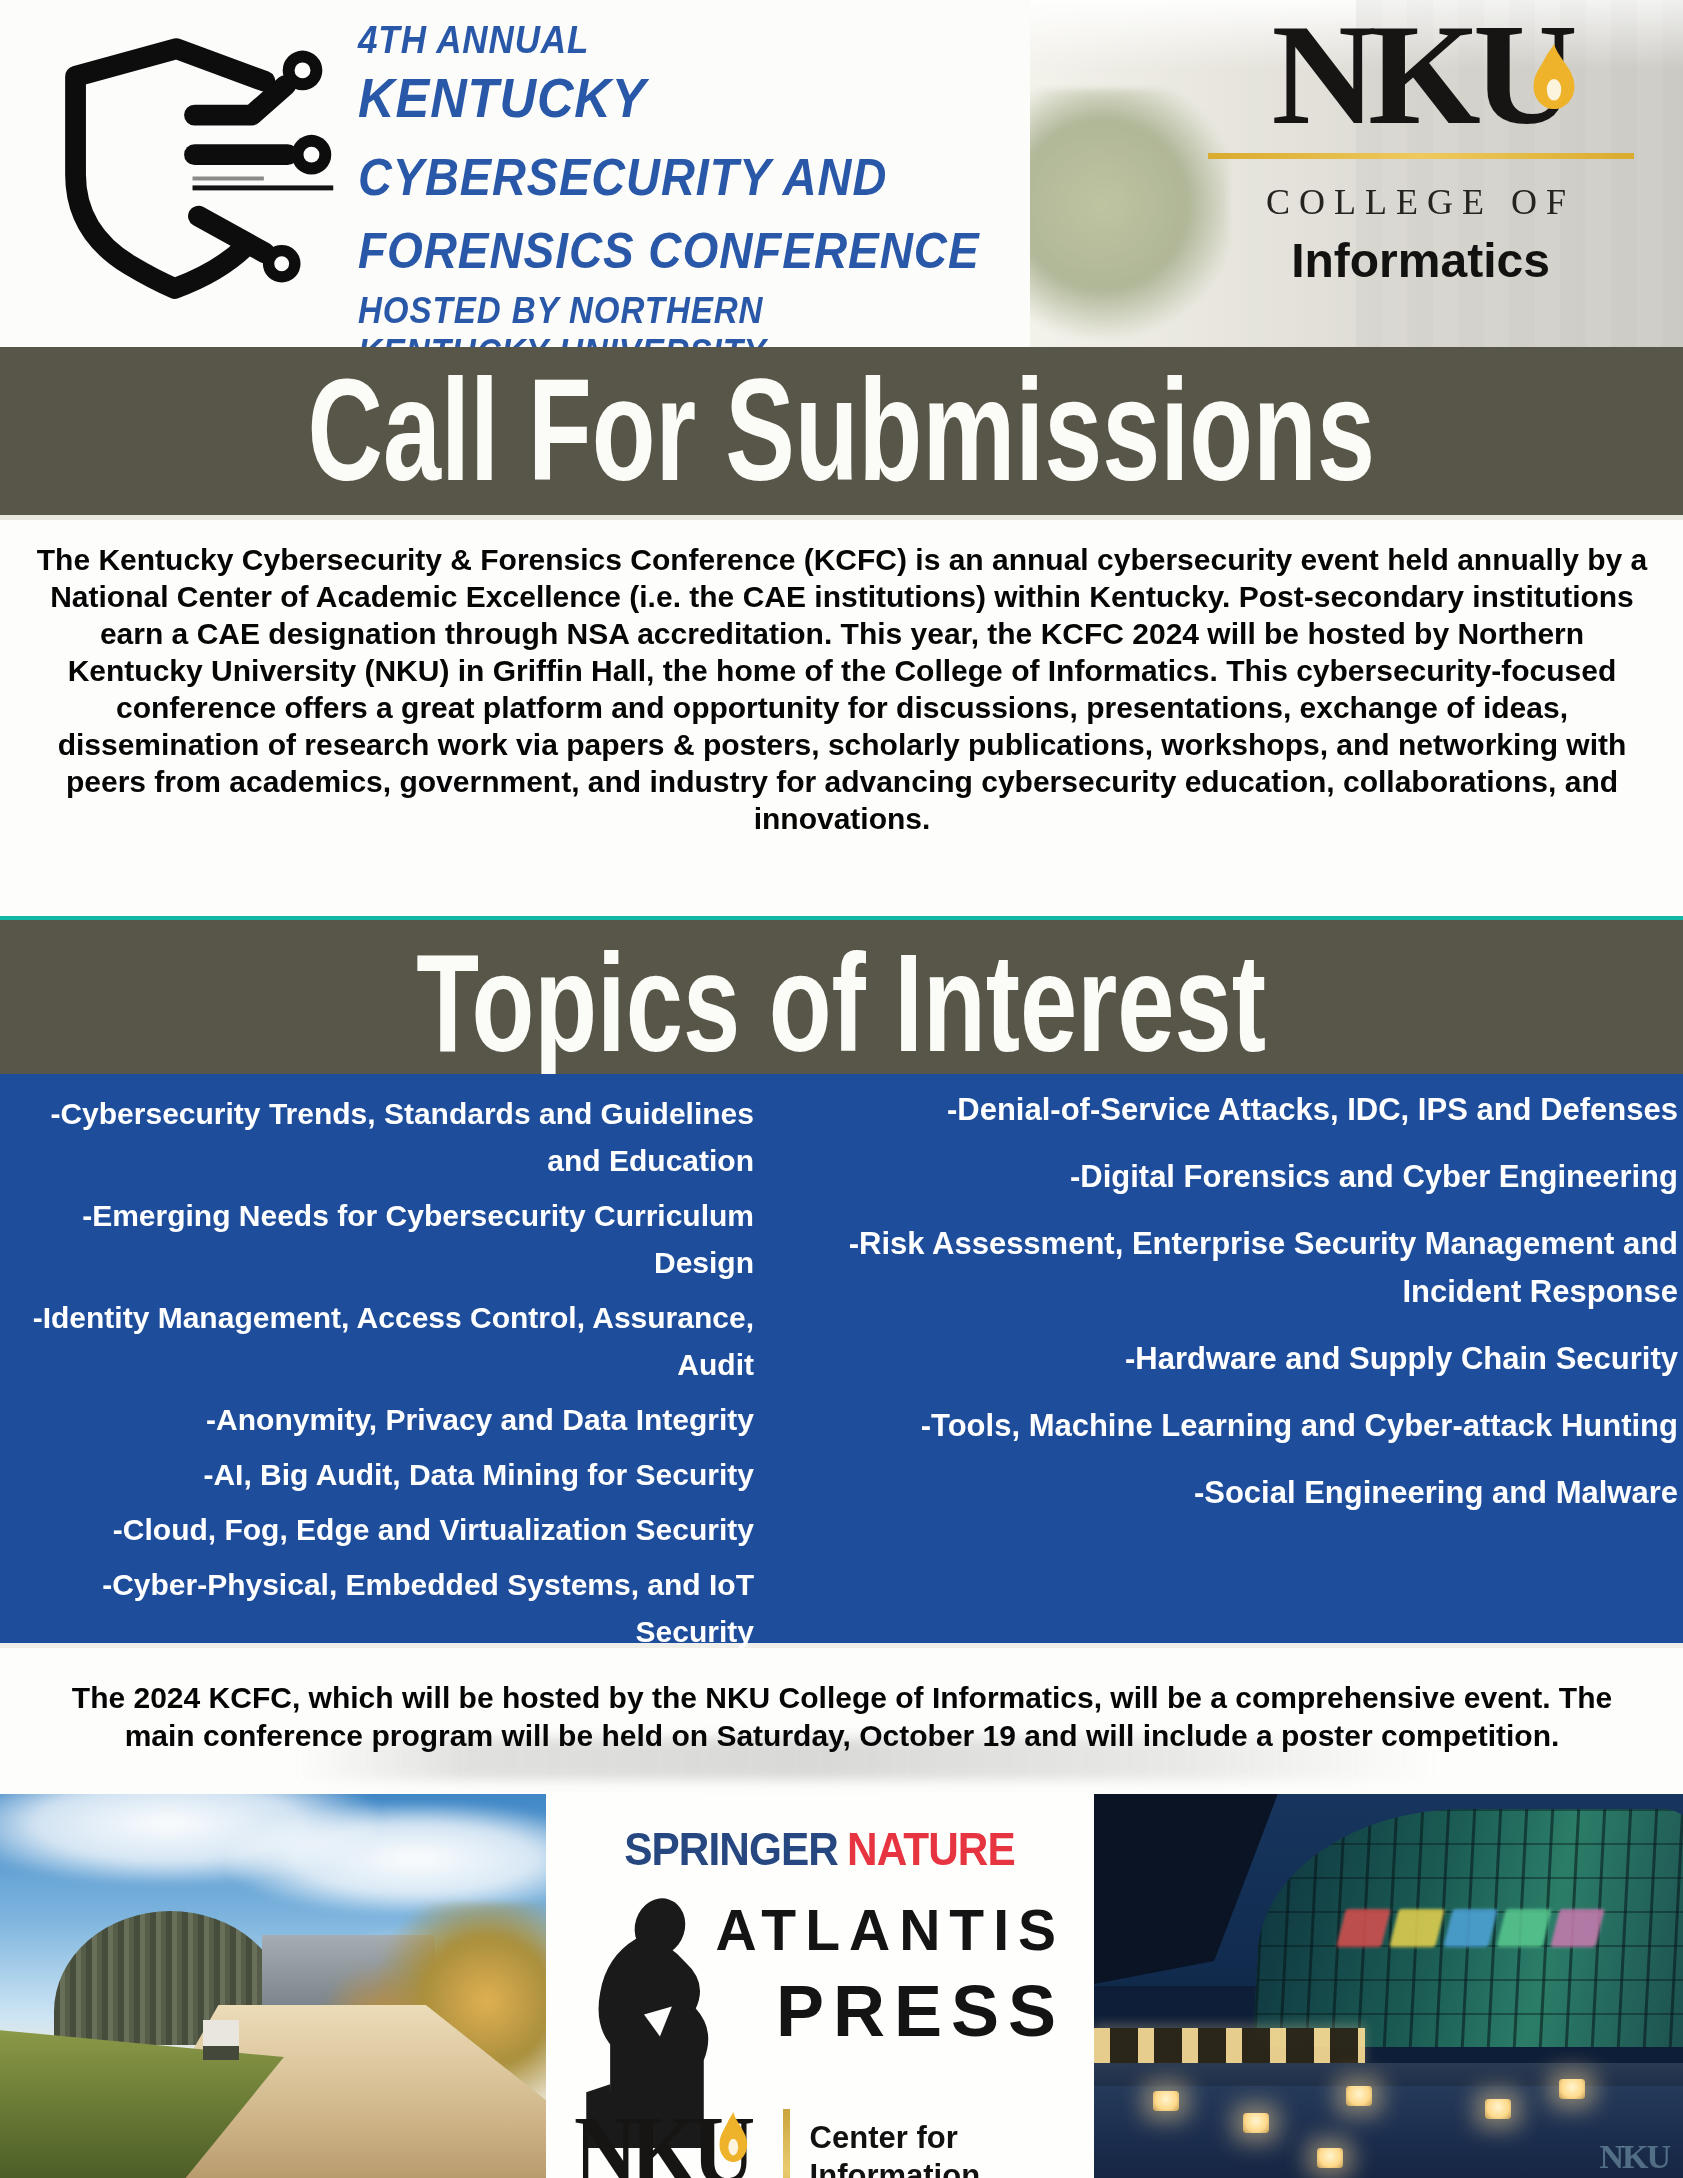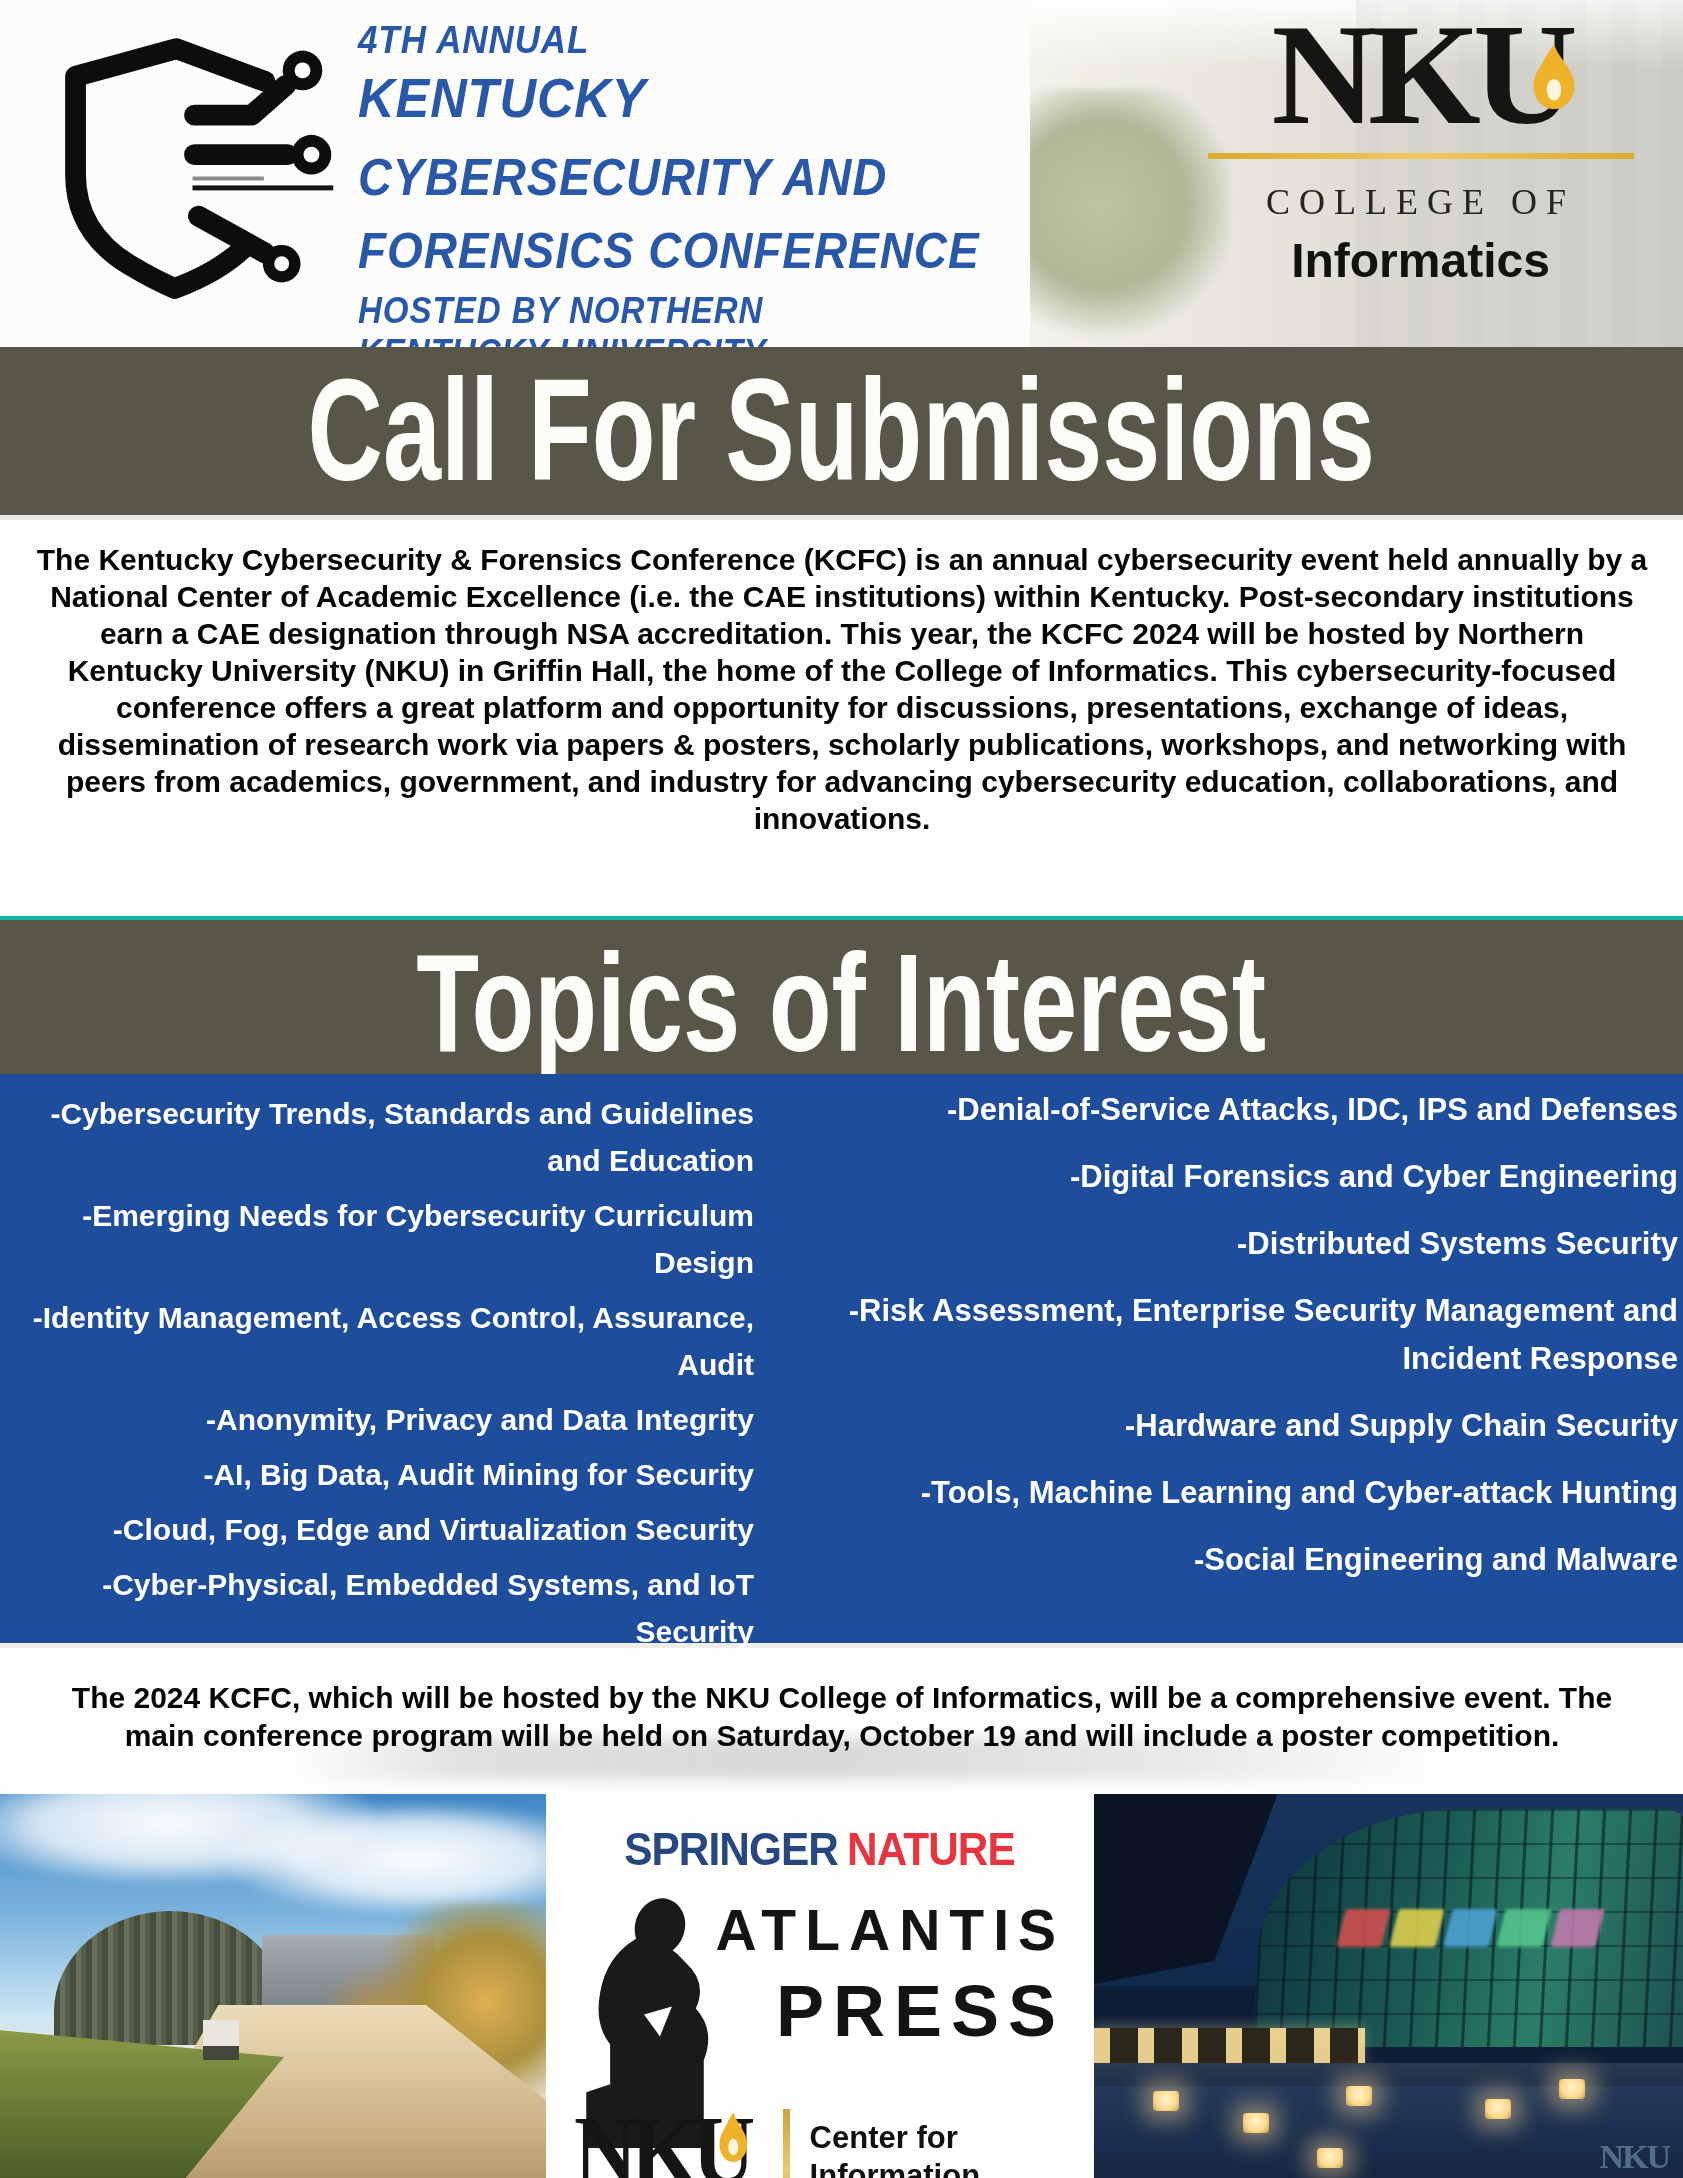--- a/index.html
+++ b/index.html
@@ -161,28 +161,27 @@
   <div class="banner banner-topics">
     <span class="btext">Topics of Interest</span>
   </div>
 
   <div class="topics">
     <ul class="col-left">
       <li>-Cybersecurity Trends, Standards and Guidelines and Education</li>
       <li>-Emerging Needs for Cybersecurity Curriculum Design</li>
       <li>-Identity Management, Access Control, Assurance, Audit</li>
       <li>-Anonymity, Privacy and Data Integrity</li>
-      <li>-AI, Big Data, Audit Mining for Security</li>
+      <li>-AI, Big Audit, Data Mining for Security</li>
       <li>-Cloud, Fog, Edge and Virtualization Security</li>
       <li>-Cyber-Physical, Embedded Systems, and IoT Security</li>
     </ul>
     <ul class="col-right">
       <li>-Denial-of-Service Attacks, IDC, IPS and Defenses</li>
       <li>-Digital Forensics and Cyber Engineering</li>
-      <li>-Distributed Systems Security</li>
       <li>-Risk Assessment, Enterprise Security Management and Incident Response</li>
       <li>-Hardware and Supply Chain Security</li>
       <li>-Tools, Machine Learning and Cyber-attack Hunting</li>
       <li>-Social Engineering and Malware</li>
     </ul>
   </div>
 
   <div class="ghost-blur"></div>
   <div class="closing">The 2024 KCFC, which will be hosted by the NKU College of Informatics, will be a comprehensive event. The main conference program will be held on Saturday, October 19 and will include a poster competition.</div>
 

